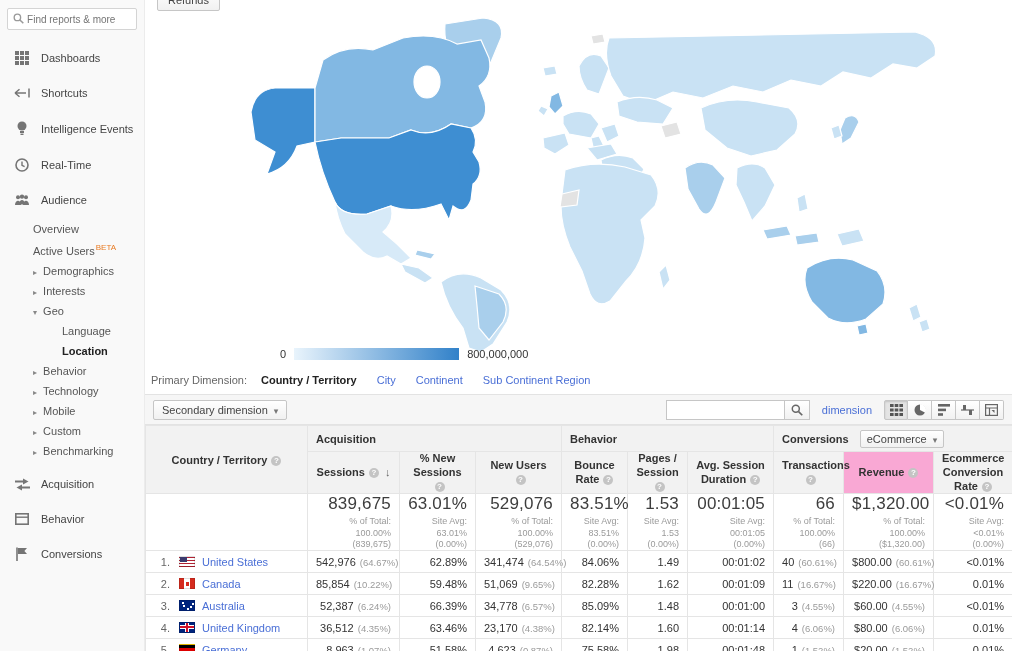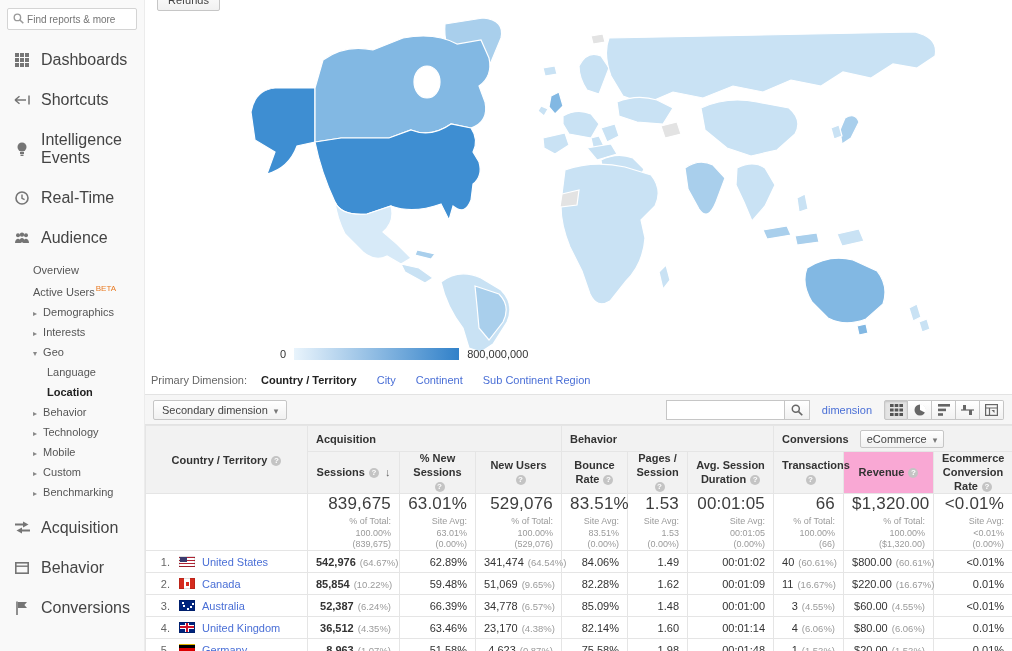--- a/index.html
+++ b/index.html
@@ -6,27 +6,27 @@
   html,body{width:1012px;height:651px;overflow:hidden;background:#fff;
     font-family:"Liberation Sans","DejaVu Sans",sans-serif;font-size:11px;color:#333}
   .app{position:relative;width:1012px;height:651px}
 
   
   .sidebar{position:absolute;left:0;top:0;width:145px;height:651px;background:#f9f9f9;border-right:1px solid #ececec}
   .sb-search{margin:8px 7px 0 7px;height:22px;background:#fff;border:1px solid #d4d4d4;border-radius:2px;display:flex;align-items:center;padding:0 5px}
   .sb-search input{border:0;outline:none;width:110px;font-size:10px;color:#777;background:transparent;font-family:Liberation Sans, sans-serif}
   .nav-main{display:flex;align-items:center;padding:11px 0 11px 12px;cursor:pointer}
   .nicon{width:20px;display:inline-flex;justify-content:center;margin-right:9px;flex:none}
-  .nlabel{font-size:16px;color:#444}
+  .nlabel{font-size:11px;color:#444}
   .subnav{padding:2px 0 6px 0}
   .sub-item{padding:4px 0 4px 33px;font-size:11px;color:#555;cursor:pointer}
   .sub-item .ar{color:#888;font-size:8px;margin-right:3px}
   .ar-r::before{content:"\25B8"}
   .ar-d::before{content:"\25BE"}
-  .sub-item.lvl2{padding-left:47px}
+  .sub-item.lvl2{padding-left:62px}
   .sub-item.sel{font-weight:bold;color:#222}
   .beta{color:#e87a22;font-size:8px;font-weight:normal;vertical-align:super;margin-left:1px}
 
   
   .main{position:absolute;left:145px;top:0;width:867px;height:651px}
   .btn{display:inline-block;background:linear-gradient(#fff,#f1f1f1);border:1px solid #c6c6c6;border-radius:2px;color:#444;font-size:11px;padding:4px 10px;cursor:pointer}
   .refunds-btn{position:absolute;left:12px;top:-11px}
 
   .map-wrap{position:absolute;left:0;top:10px;width:867px;height:355px}
   .map-wrap svg{position:absolute;left:0;top:0}
@@ -65,21 +65,21 @@
   .q{display:inline-block;width:10px;height:10px;line-height:10px;border-radius:50%;background:#c4c4c4;color:#fff;font-size:8px;text-align:center;margin-left:4px;vertical-align:1px;cursor:pointer}
   .q::before{content:"?"}
   .sort::after{content:"\2193";color:#666;margin-left:6px;font-weight:normal}
   .ecom-dd{margin-left:8px;padding:2px 6px;font-weight:normal;font-size:11px}
   .tr-total td{height:48px;text-align:right;background:#fff}
   .tot-big{font-size:17px;color:#3d3d3d;letter-spacing:.2px}
   .tot-sub{font-size:9px;color:#9a9a9a;margin-top:2px;line-height:1.25}
   .tr-data td{height:22px;text-align:right;background:#fff}
   .td-country{text-align:left !important;white-space:nowrap}
   .rank{color:#666;display:inline-block;width:16px;text-align:right}
-  .bignum{font-weight:bold}
+  .bignum{font-weight:normal}
   .pct{color:#9a9a9a;font-size:9.5px;margin-left:4px}
   .flag{display:inline-block;width:16px;height:11px;margin:0 7px 0 9px;vertical-align:-1px;border:1px solid rgba(0,0,0,.12);position:relative}
   .flag-us{background:repeating-linear-gradient(180deg,#b22234 0 1.5px,#fff 1.5px 3px)}
   .flag-us::before{content:"";position:absolute;left:0;top:0;width:7px;height:5px;background:#3c3b6e}
   .flag-ca{background:linear-gradient(90deg,#d52b1e 0 4px,#fff 4px 10px,#d52b1e 10px 16px)}
   .flag-ca::before{content:"";position:absolute;left:6px;top:3px;width:3px;height:4px;background:#d52b1e}
   .flag-au{background:#00247d}
   .flag-au::before{content:"";position:absolute;left:2px;top:1px;width:2px;height:2px;background:#fff;box-shadow:8px 4px 0 #fff,5px 6px 0 #fff,10px 1px 0 #fff,1px 3px 0 #fff}
   .flag-gb{background:#00247d}
   .flag-gb::before{content:"";position:absolute;inset:0;background:linear-gradient(#fff,#fff) 50% 0/4px 100% no-repeat,linear-gradient(#fff,#fff) 0 50%/100% 4px no-repeat}

